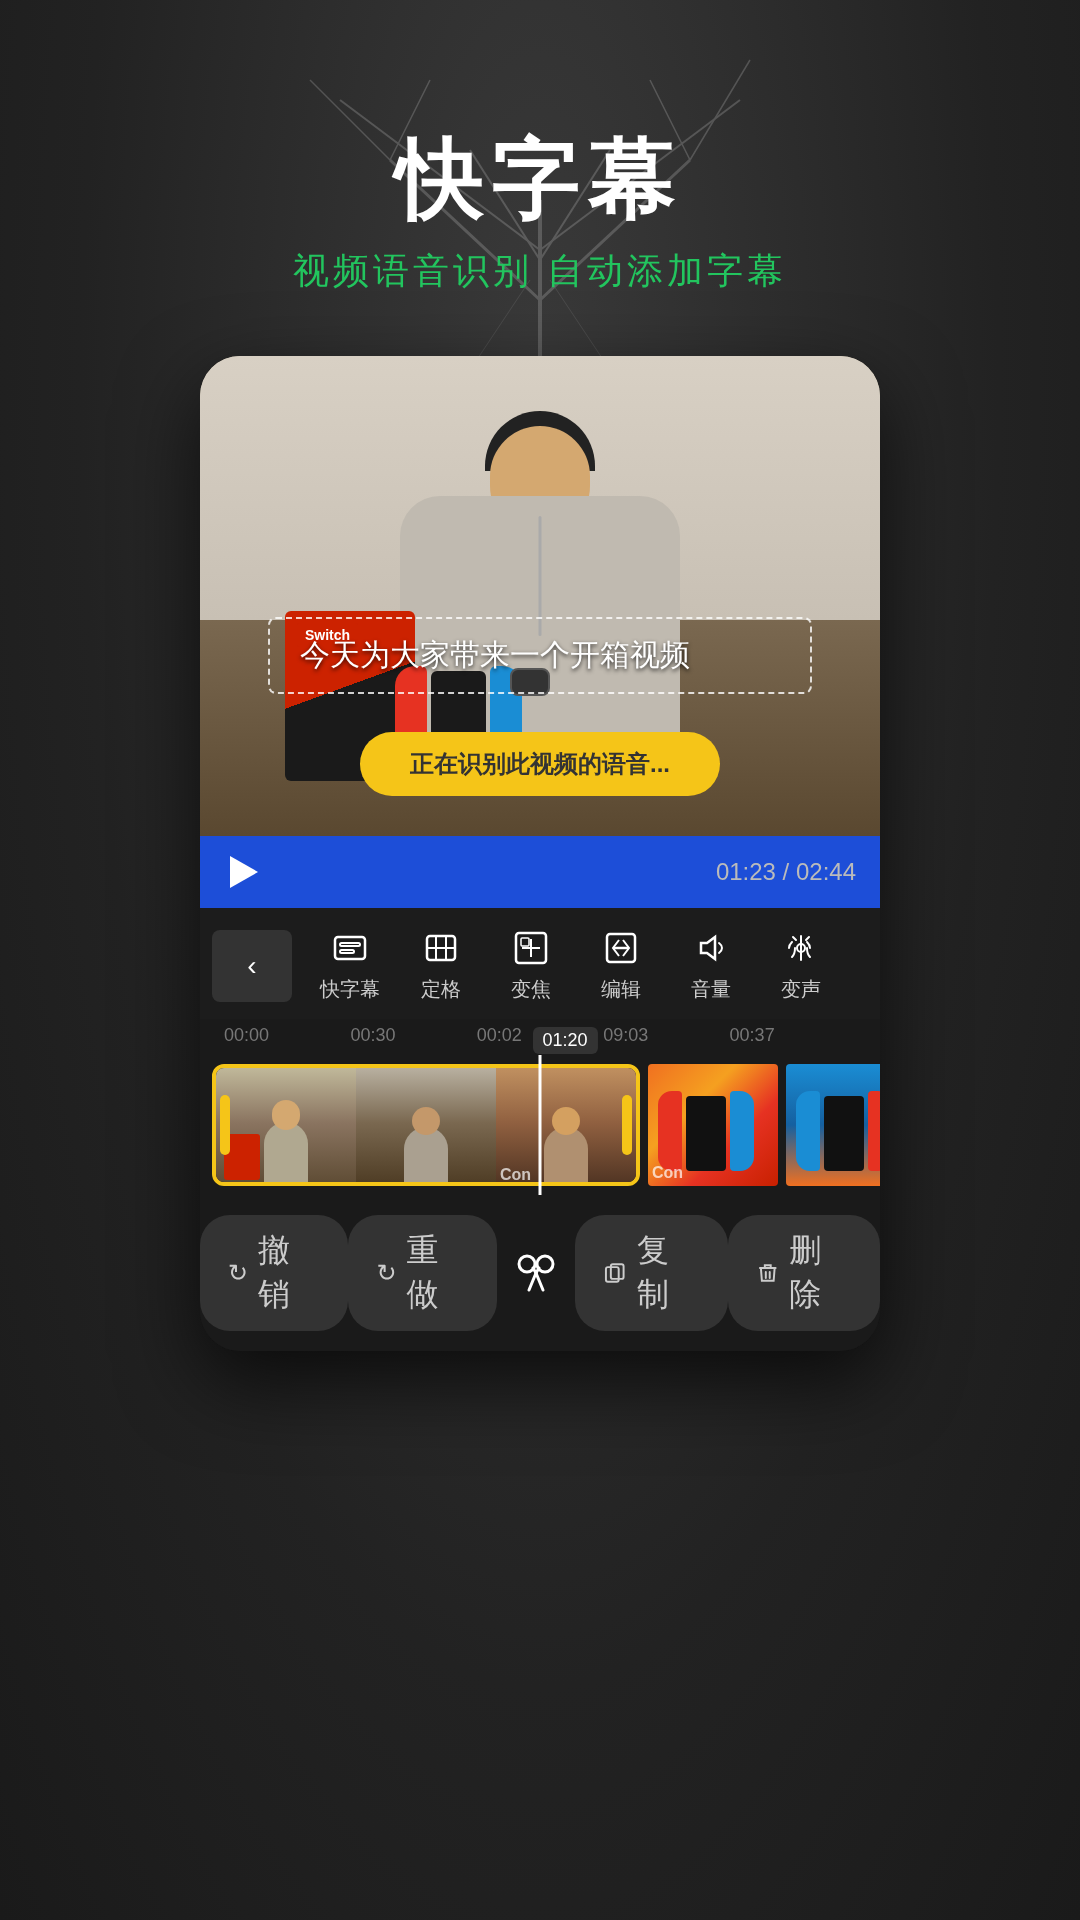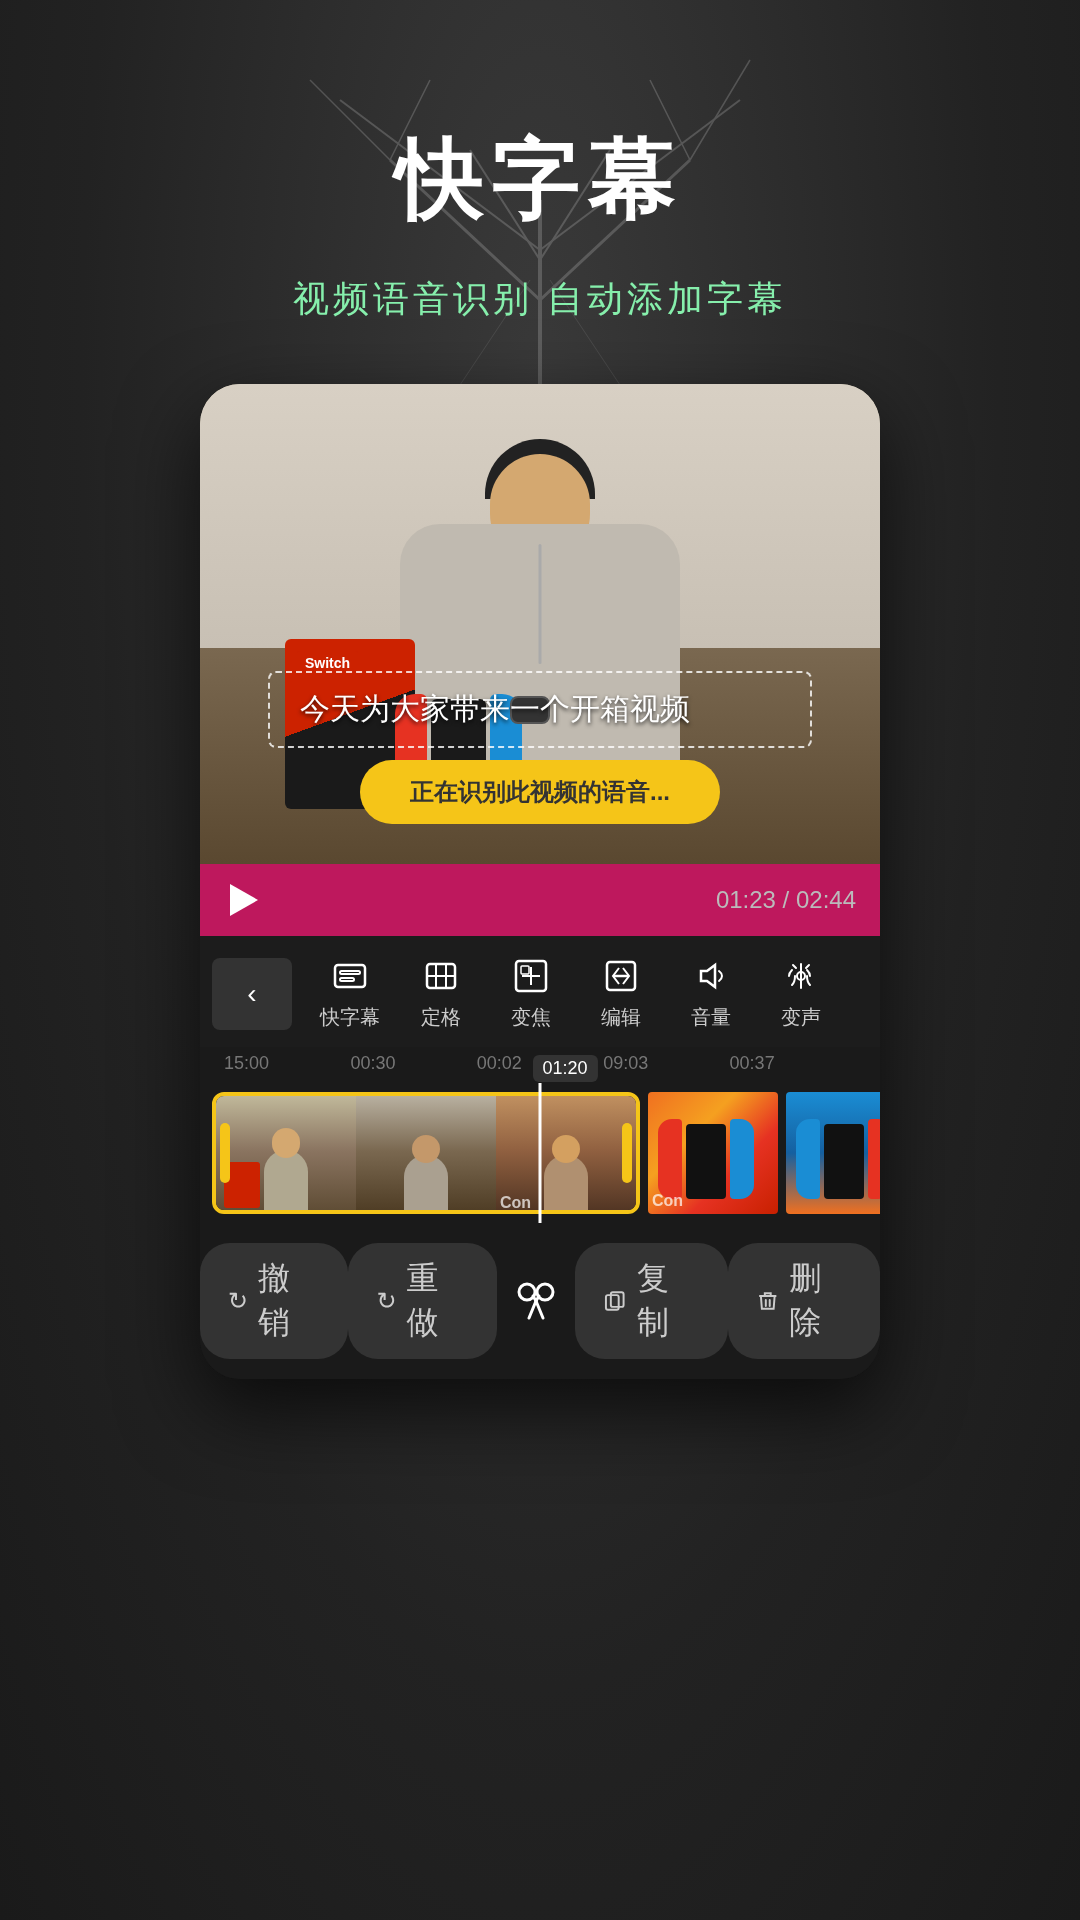--- a/index.html
+++ b/index.html
@@ -53,22 +53,22 @@
     .main-title {
       font-size: 88px;
       font-weight: 600;
       color: #ffffff;
       letter-spacing: 8px;
       font-family: 'STSong', 'SimSun', serif;
     }
 
     .sub-title {
       font-size: 36px;
-      color: #86efac;
-      margin-top: 36px;
+      color: #22c55e;
+      margin-top: 8px;
       letter-spacing: 4px;
     }
 
     
     .phone-mockup {
       margin-top: 60px;
       width: 680px;
       background: #1a1a1a;
       border-radius: 40px;
       padding: 0;
@@ -90,21 +90,21 @@
     .video-frame {
       width: 100%;
       height: 100%;
       position: relative;
       background: linear-gradient(180deg, #c8bfaa 0%, #d4c9b0 30%, #b8a888 60%, #8a7a65 100%);
     }
 
     
     .subtitle-box {
       position: absolute;
-      bottom: 116px;
+      bottom: 142px;
       left: 50%;
       transform: translateX(-50%);
       border: 2.5px dashed rgba(255,255,255,0.8);
       border-radius: 8px;
       padding: 16px 30px;
       width: 80%;
     }
 
     .subtitle-text {
       color: #ffffff;
@@ -128,21 +128,21 @@
     }
 
     .recognition-text {
       color: #333;
       font-size: 24px;
       font-weight: 600;
     }
 
     
     .controls-bar {
-      background: #be185d;
+      background: #1d4ed8;
       padding: 16px 24px;
       display: flex;
       align-items: center;
       justify-content: space-between;
     }
 
     .play-btn {
       width: 40px;
       height: 40px;
       display: flex;
@@ -500,21 +500,21 @@
             </svg>
           </div>
           <span class="tool-label">变声</span>
         </div>
 
       </div>
     </div>
 
     <div class="ruler-area">
       <div class="ruler-marks">
-        <span class="ruler-mark" style="left:0%">15:00</span>
+        <span class="ruler-mark" style="left:0%">00:00</span>
         <span class="ruler-mark" style="left:20%">00:30</span>
         <span class="ruler-mark" style="left:40%">00:02</span>
         <span class="ruler-mark" style="left:60%">09:03</span>
         <span class="ruler-mark" style="left:80%">00:37</span>
       </div>
     </div>
 
     <div class="thumbnail-strip" style="padding: 0 12px; gap: 8px;">
 
       <div style="position:absolute;top:0;bottom:0;left:50%;width:3px;background:#fff;z-index:30;transform:translateX(-50%);">

